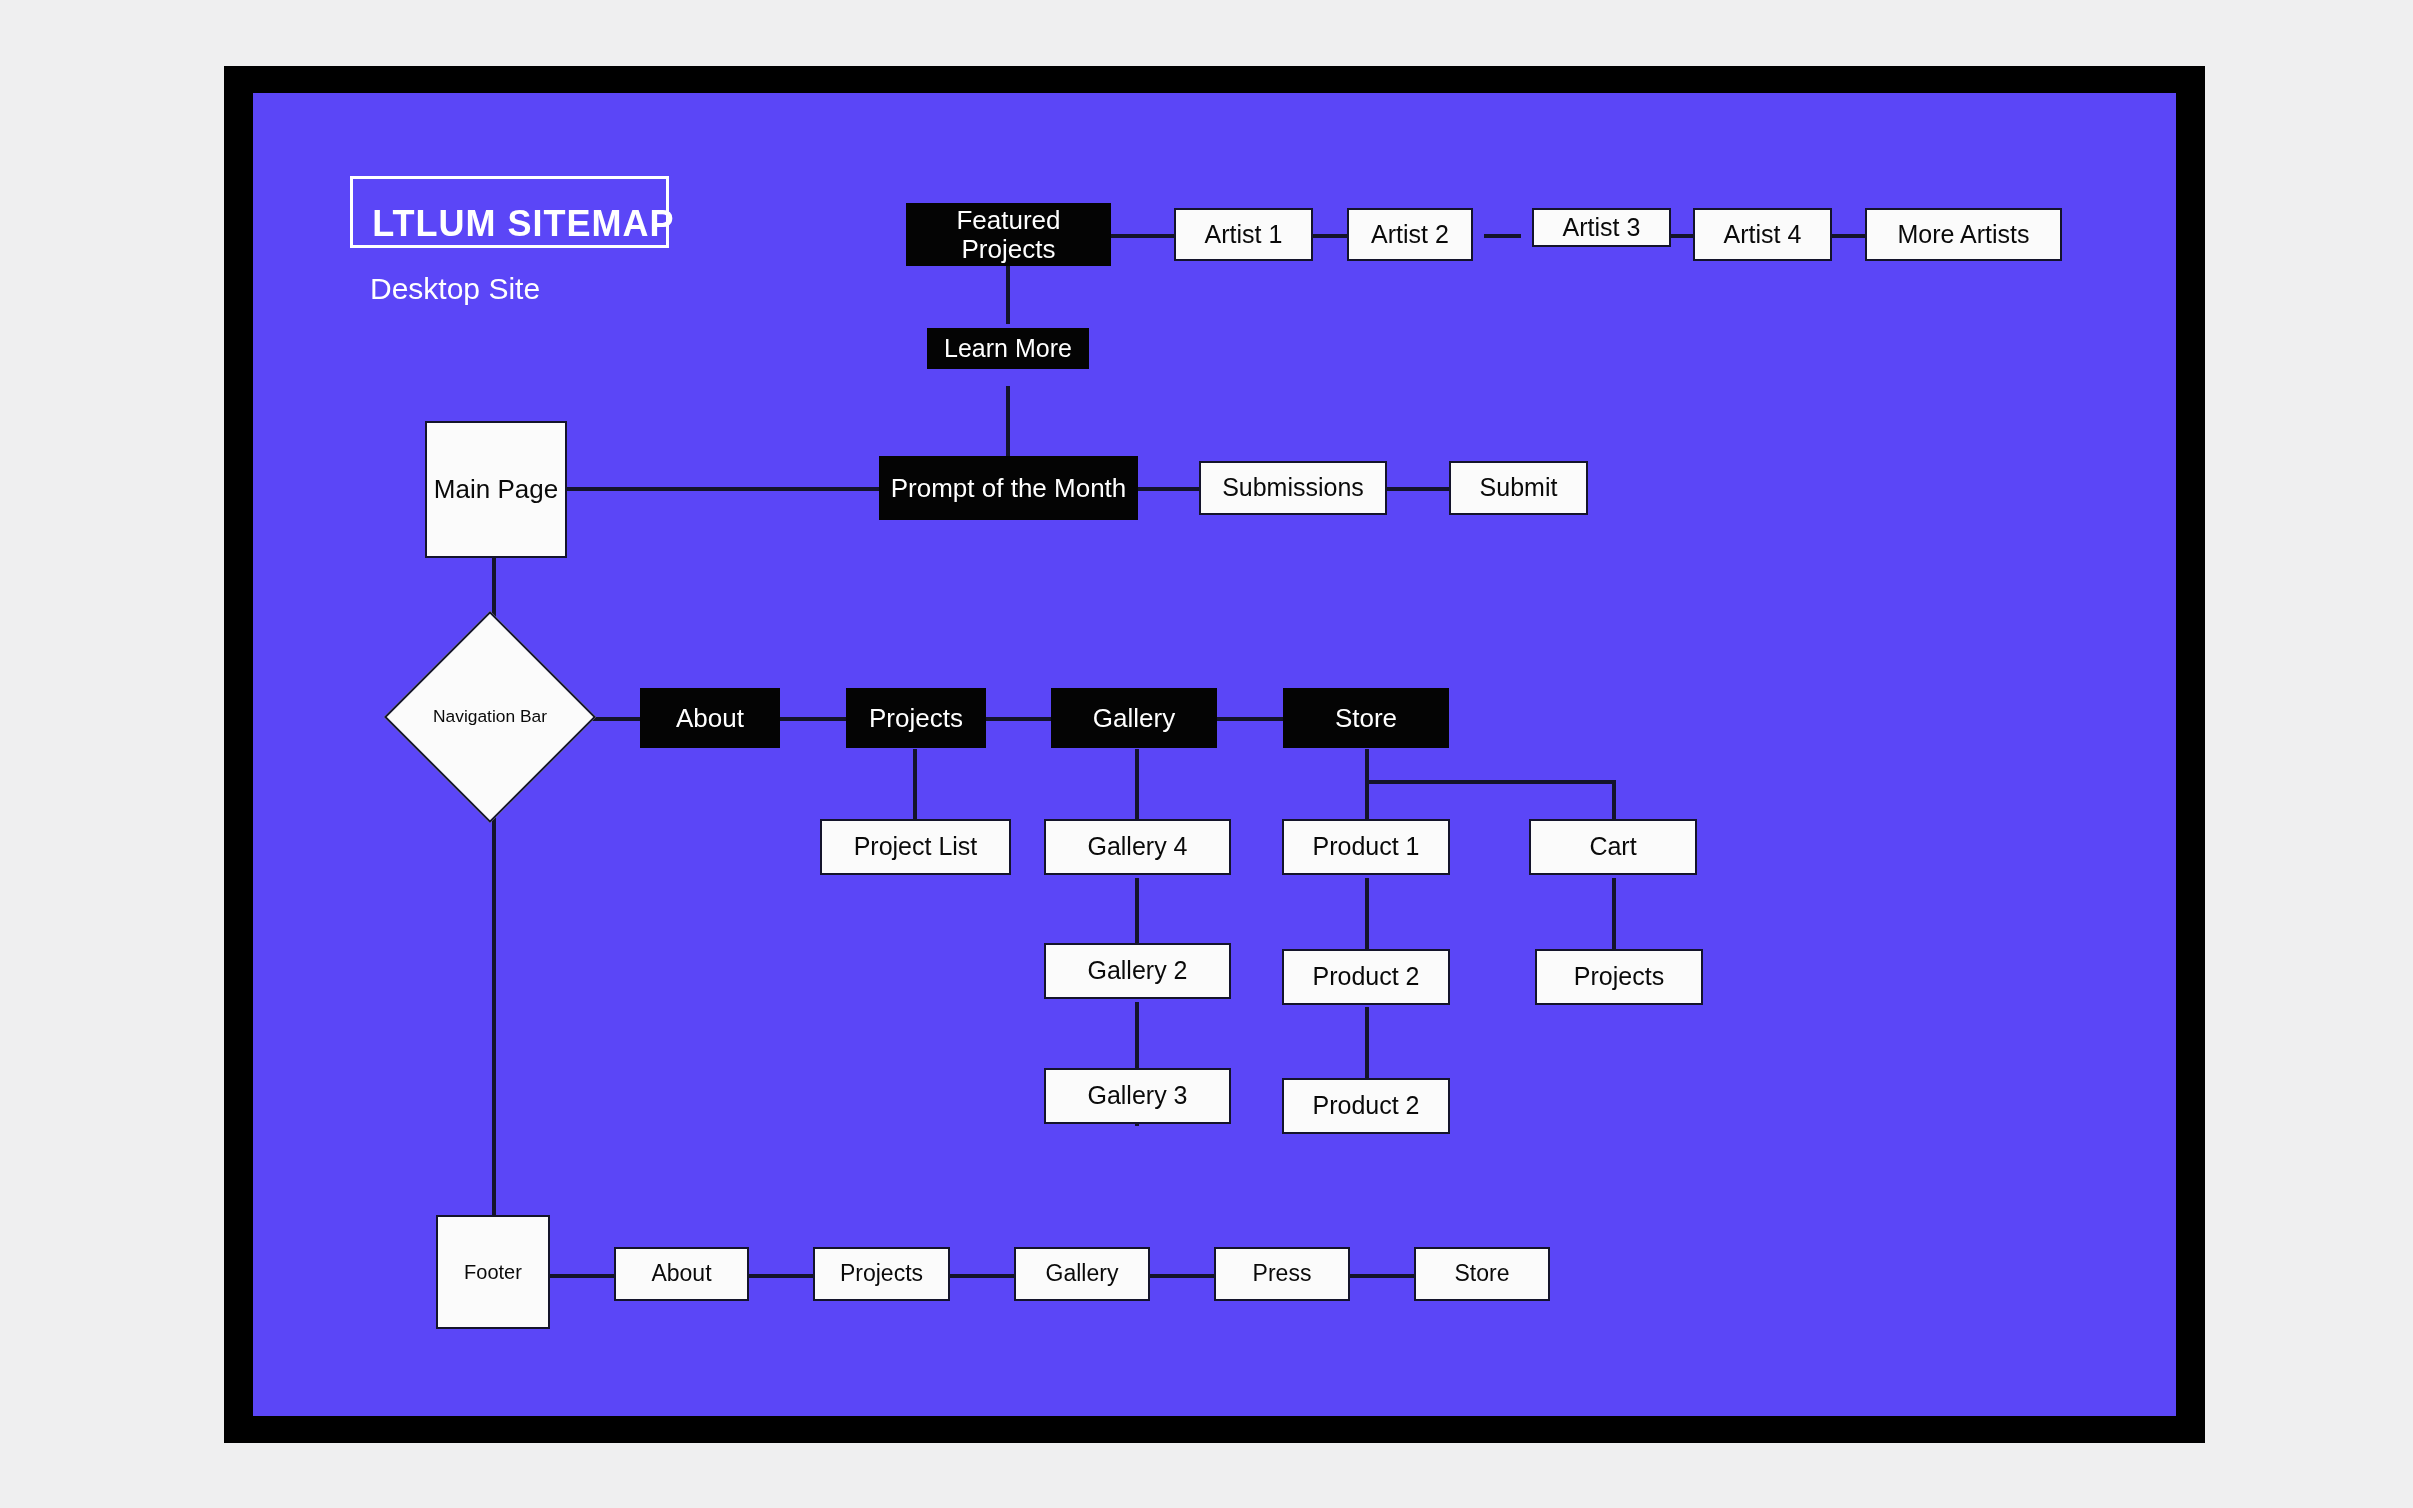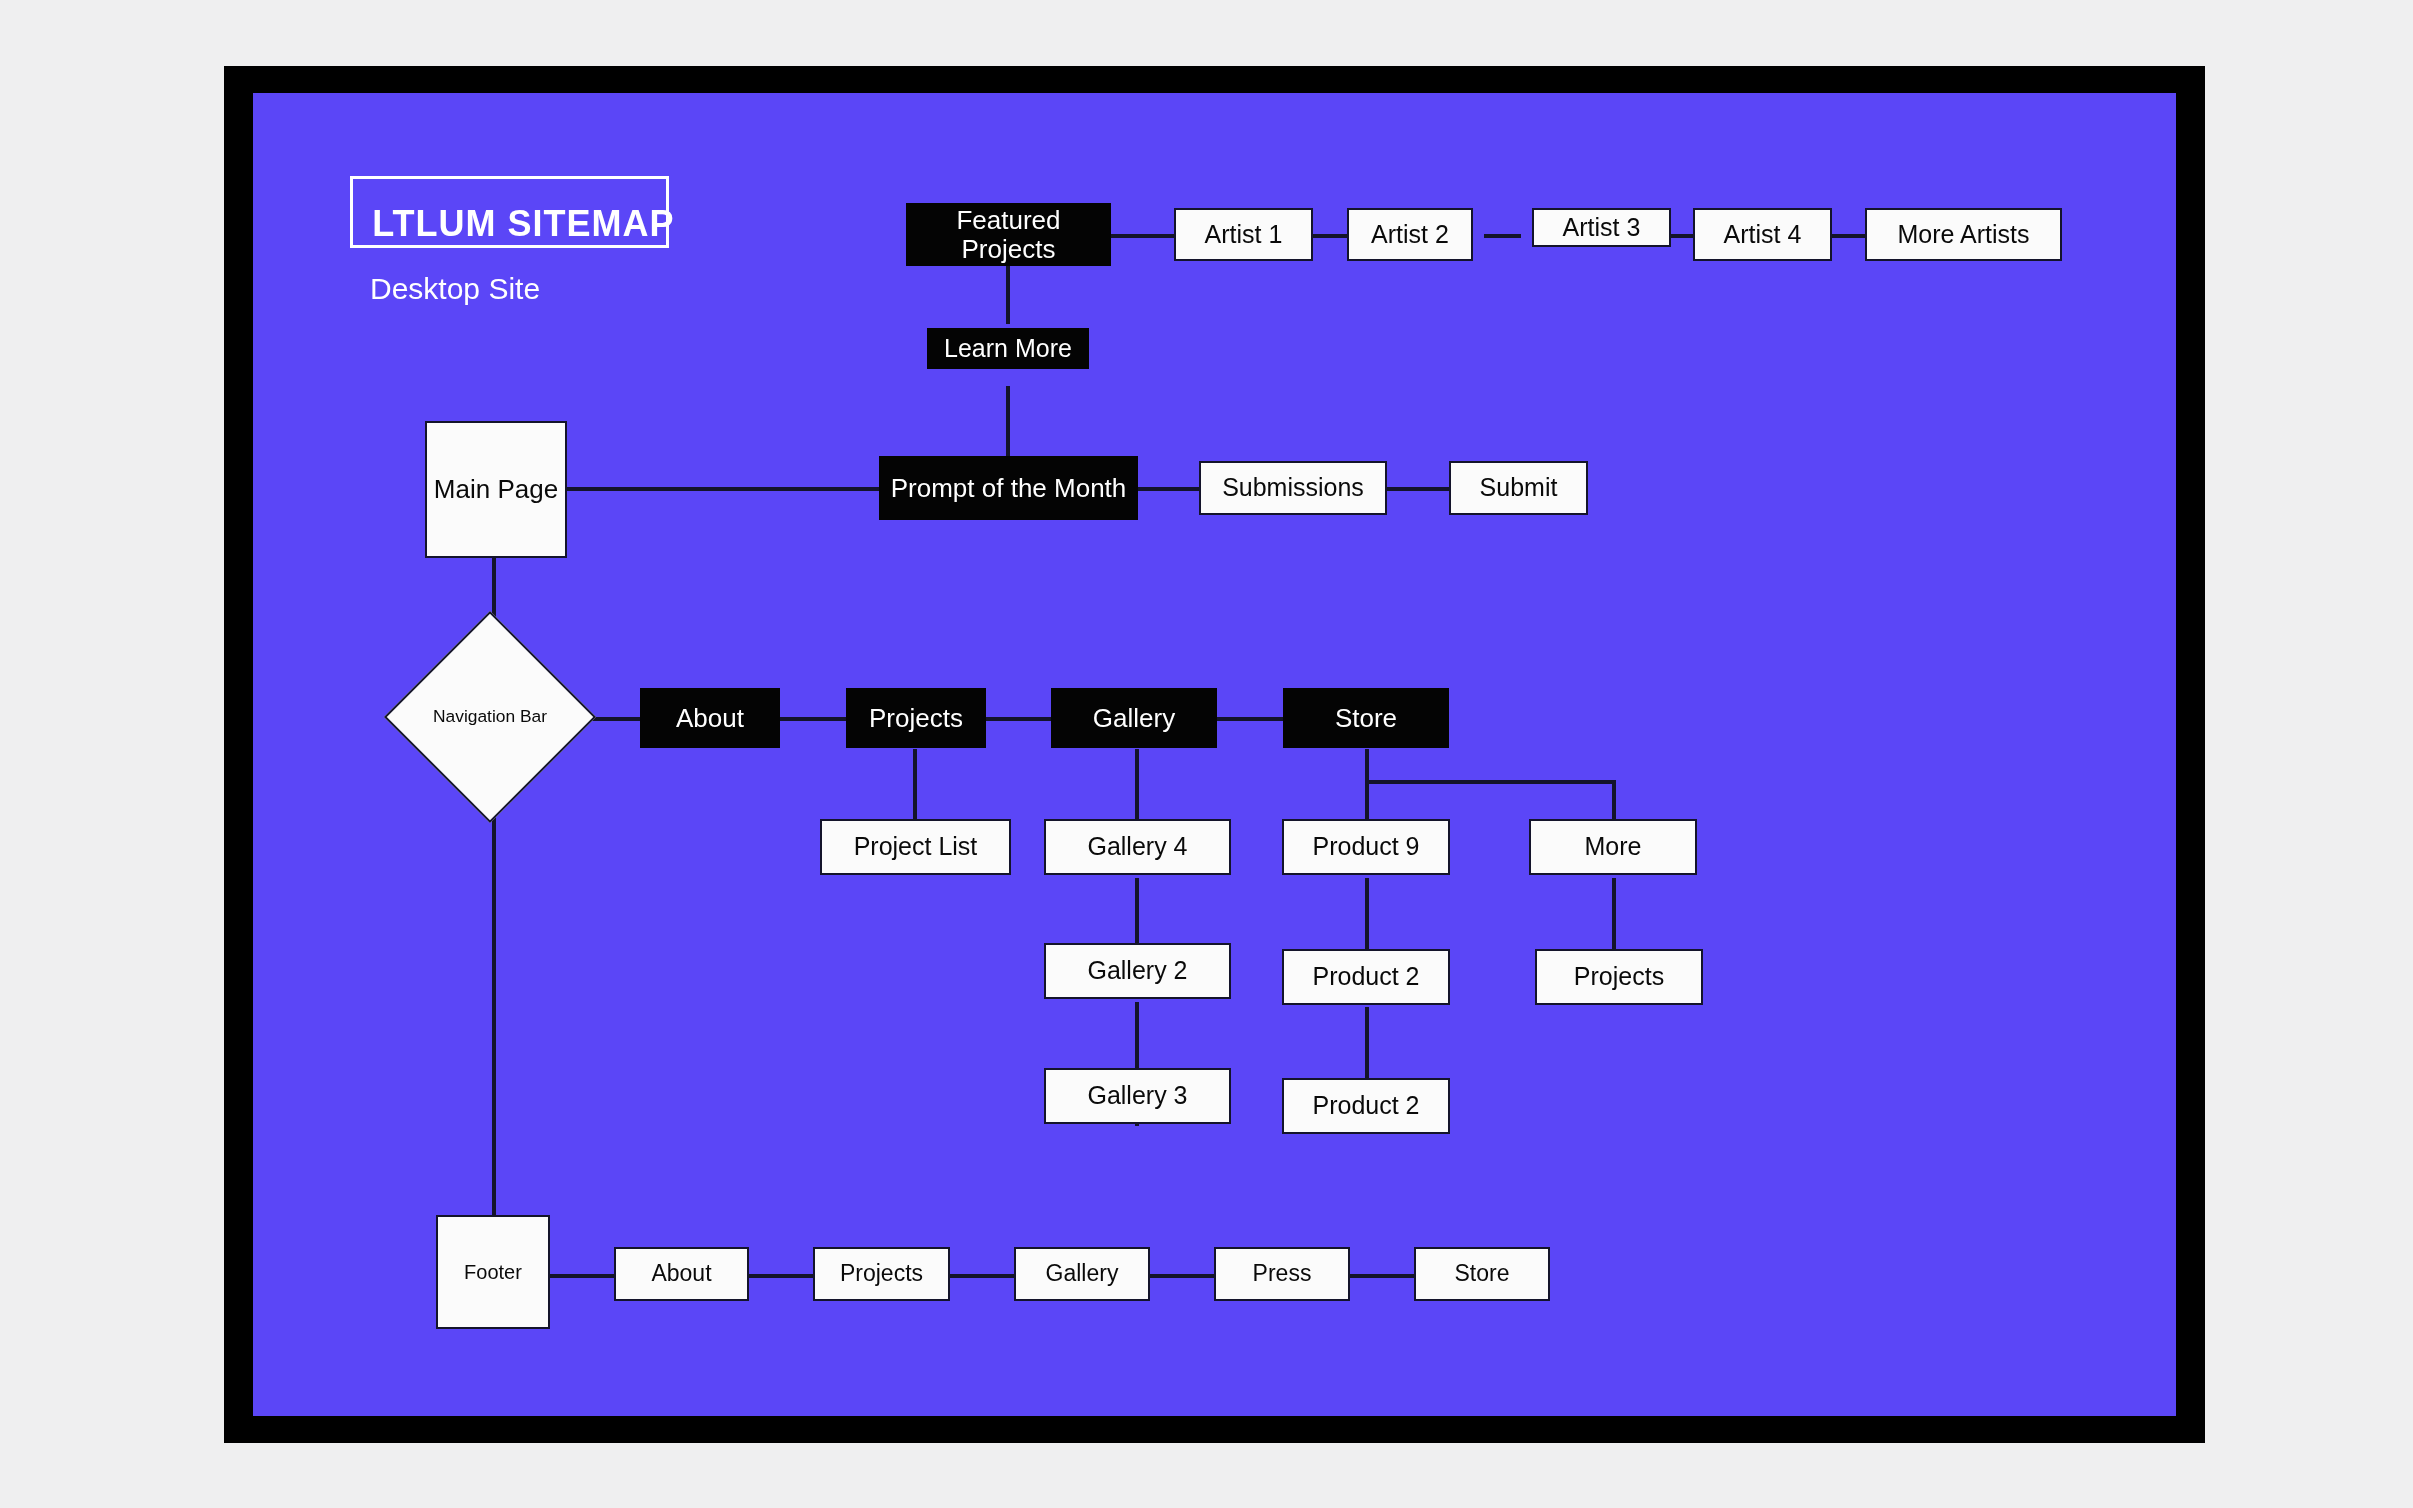--- a/index.html
+++ b/index.html
@@ -211,24 +211,24 @@
   <span>Store</span>
 </div>
 
 <div class="node white" style="left:820px;top:819px;width:191px;height:56px;font-size:25px;">
   <span>Project List</span>
 </div>
 <div class="node white" style="left:1044px;top:819px;width:187px;height:56px;font-size:25px;">
   <span>Gallery 4</span>
 </div>
 <div class="node white" style="left:1282px;top:819px;width:168px;height:56px;font-size:25px;">
-  <span>Product 9</span>
+  <span>Product 1</span>
 </div>
 <div class="node white" style="left:1529px;top:819px;width:168px;height:56px;font-size:25px;">
-  <span>More</span>
+  <span>Cart</span>
 </div>
 
 <div class="node white" style="left:1044px;top:943px;width:187px;height:56px;font-size:25px;">
   <span>Gallery 2</span>
 </div>
 <div class="node white" style="left:1282px;top:949px;width:168px;height:56px;font-size:25px;">
   <span>Product 2</span>
 </div>
 <div class="node white" style="left:1535px;top:949px;width:168px;height:56px;font-size:25px;">
   <span>Projects</span>

